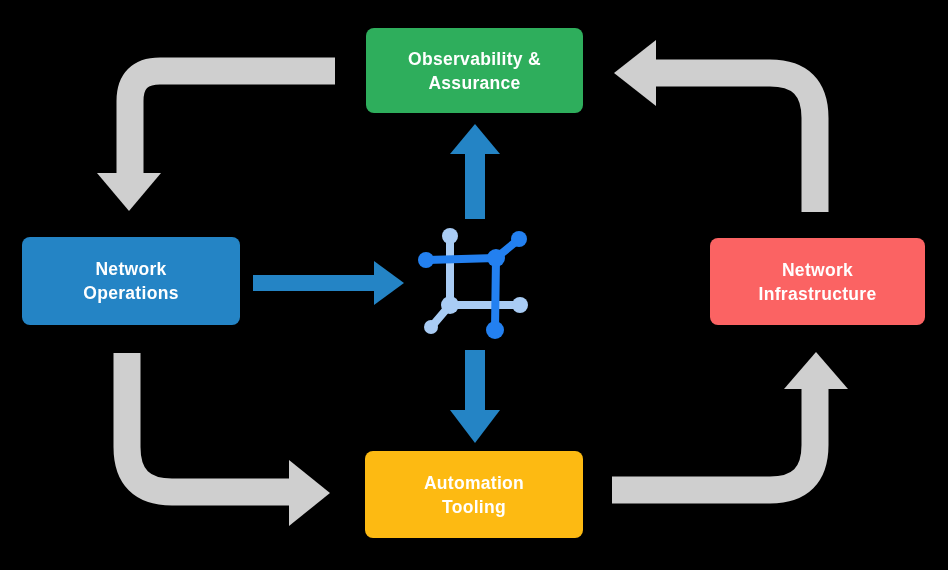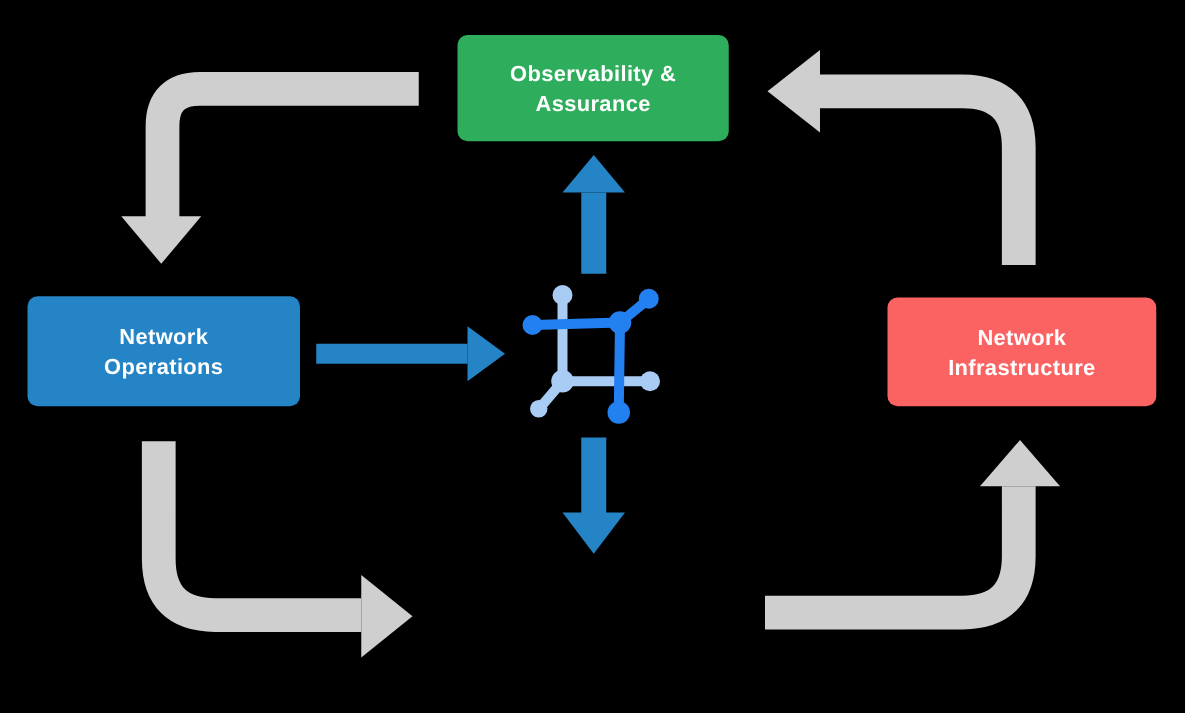--- a/index.html
+++ b/index.html
@@ -102,14 +102,18 @@
   <div class="node node-left" style="background-color: rgb(36, 132, 197);">
     <span>Network
 Operations</span>
   </div>
 
   <div class="node node-right" style="background-color: rgb(251, 99, 99);">
     <span>Network
 Infrastructure</span>
   </div>
 
+  <div class="node node-bottom" style="background-color: rgb(253, 186, 18);">
+    <span>Automation
+Tooling</span>
+  </div>
 
 </div>
 
 </body></html>

